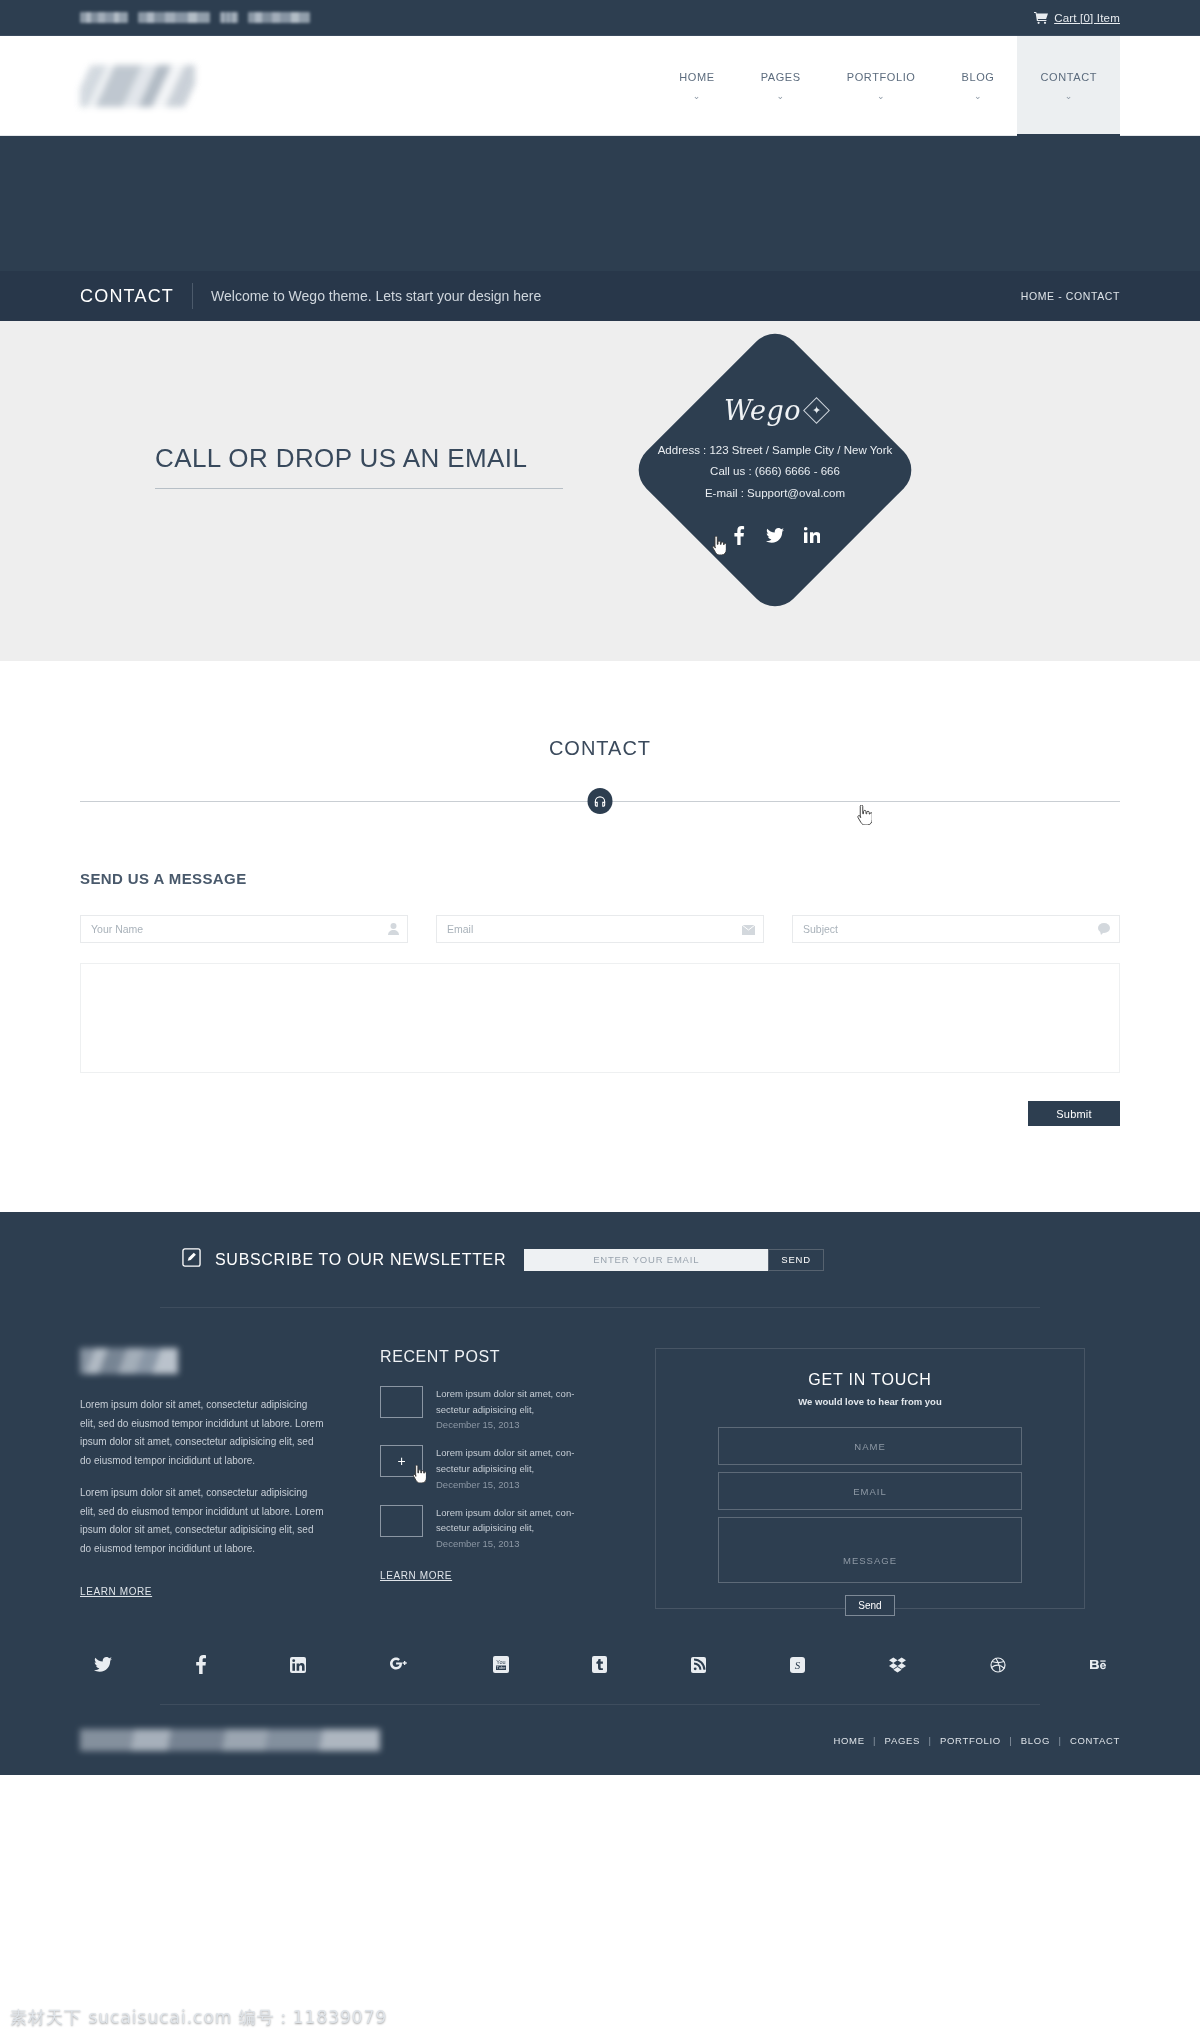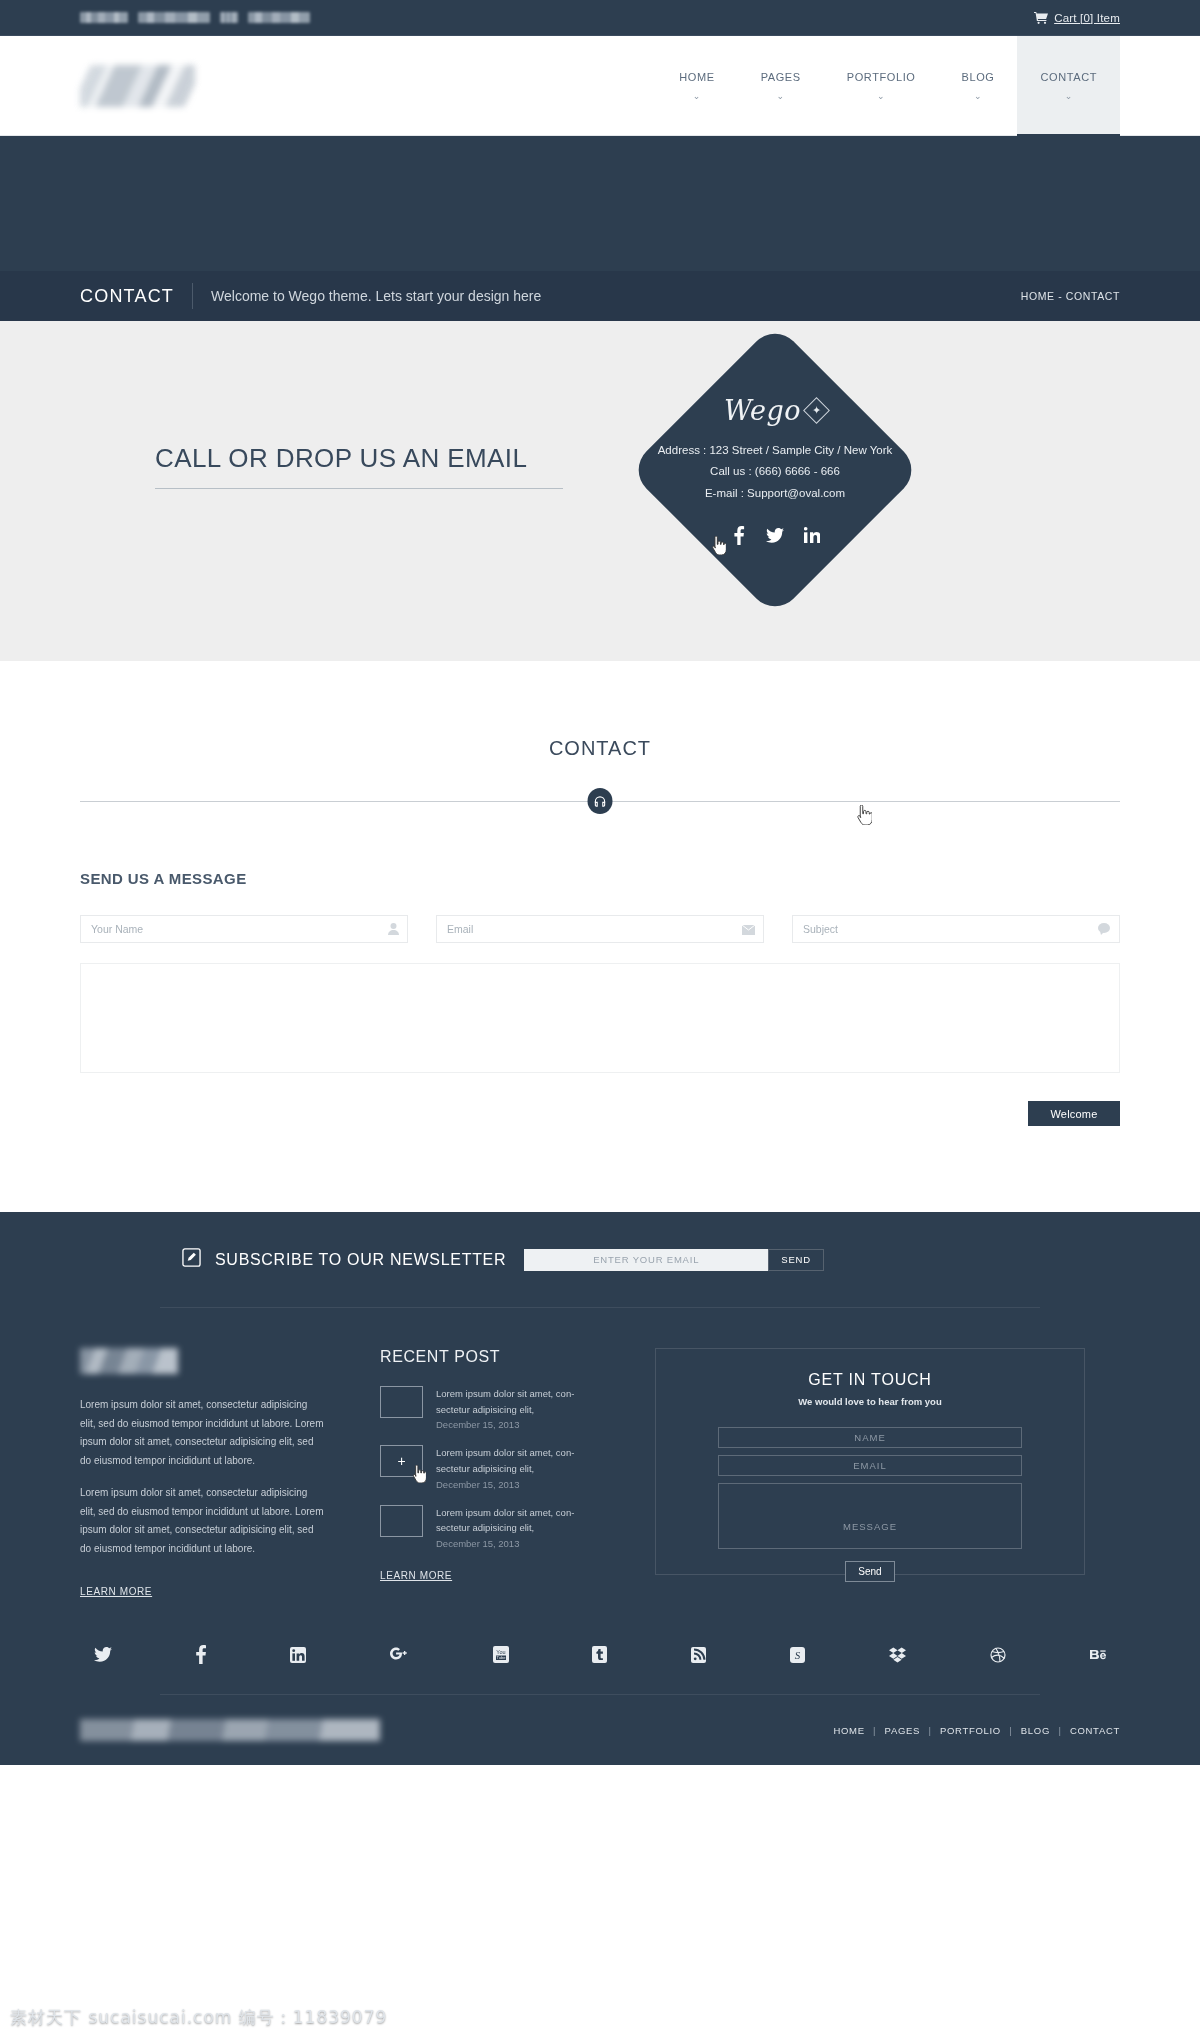--- a/index.html
+++ b/index.html
@@ -193,21 +193,21 @@
   .rp-date { color:#8d98a5; font-size:9.5px; margin-top:2px; }
 
   .touch-box { border:1px solid #475565; padding:22px 62px 18px; position:relative; }
   .touch-title { text-align:center; color:#fff; font-size:16px; letter-spacing:.8px; font-weight:400; }
   .touch-sub { text-align:center; color:#e2e7ec; font-size:9.5px; font-weight:bold; margin-top:7px; margin-bottom:20px; }
   .touch-box input, .touch-box textarea {
     display:block; width:100%; background:transparent; border:1px solid #5d6a78;
     color:#aab3bd; font-size:9.5px; letter-spacing:1px; text-align:center;
     font-family:"Liberation Sans", sans-serif; outline:none;
   }
-  .touch-box input { height:21px; margin-bottom:7px; }
+  .touch-box input { height:38px; margin-bottom:7px; }
   .touch-box textarea { height:66px; resize:none; padding-top:37px; margin-bottom:12px; }
   .touch-box input::placeholder, .touch-box textarea::placeholder { color:#8e99a5; }
   .send-row { display:flex; justify-content:center; margin-bottom:-26px; }
   .send-btn {
     background:#2d3e50; border:1px solid #7e8a97; color:#fff; font-size:10px;
     padding:4px 12px; cursor:pointer; font-family:"Liberation Sans", sans-serif;
   }
 
   .socialrow { display:flex; justify-content:space-between; padding:36px 14px 30px; }
   .sicon { color:#e9edf1; display:flex; align-items:center; justify-content:center; text-decoration:none; }
@@ -391,21 +391,21 @@
               <ellipse cx="6" cy="5" rx="6" ry="5"></ellipse>
               <path d="M2 8l1 4 3-3z"></path>
             </svg>
         </span>
       </div>
     </div>
 
     <textarea class="msgbox" placeholder="" style=""></textarea>
 
     <div class="submit-row">
-      <button class="submit-btn">Welcome</button>
+      <button class="submit-btn">Submit</button>
     </div>
   </div>
 </section>
 
 <footer class="footer">
 
   <div class="newsletter">
     <div class="wrap">
       <div class="nl-inner">
         <div class="nl-title">

